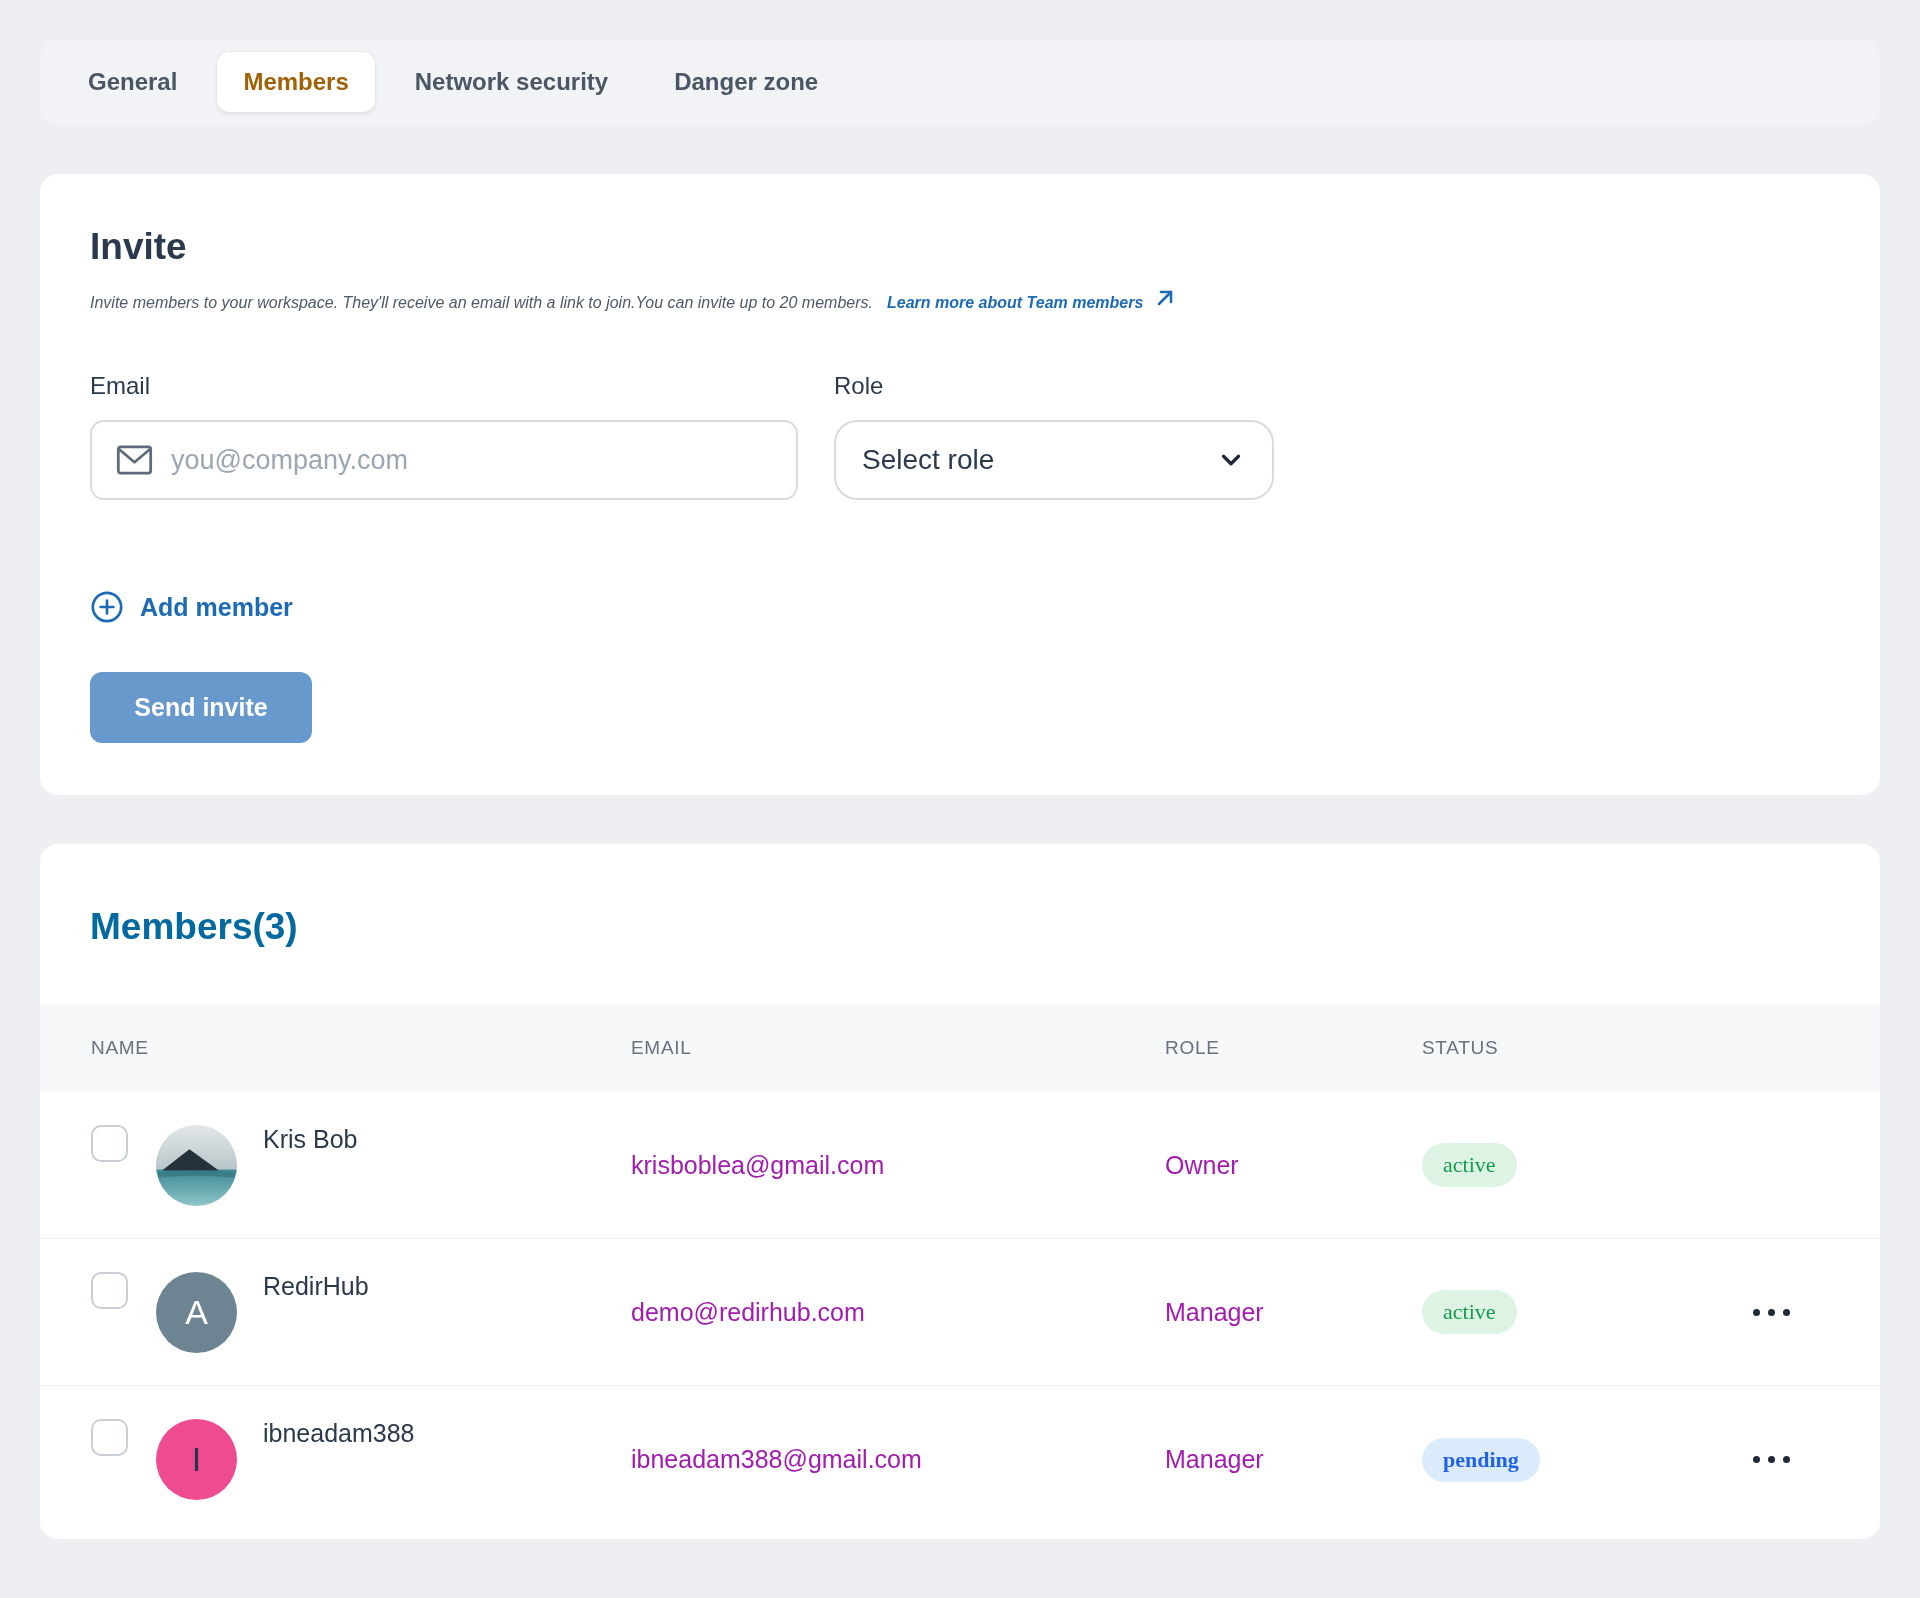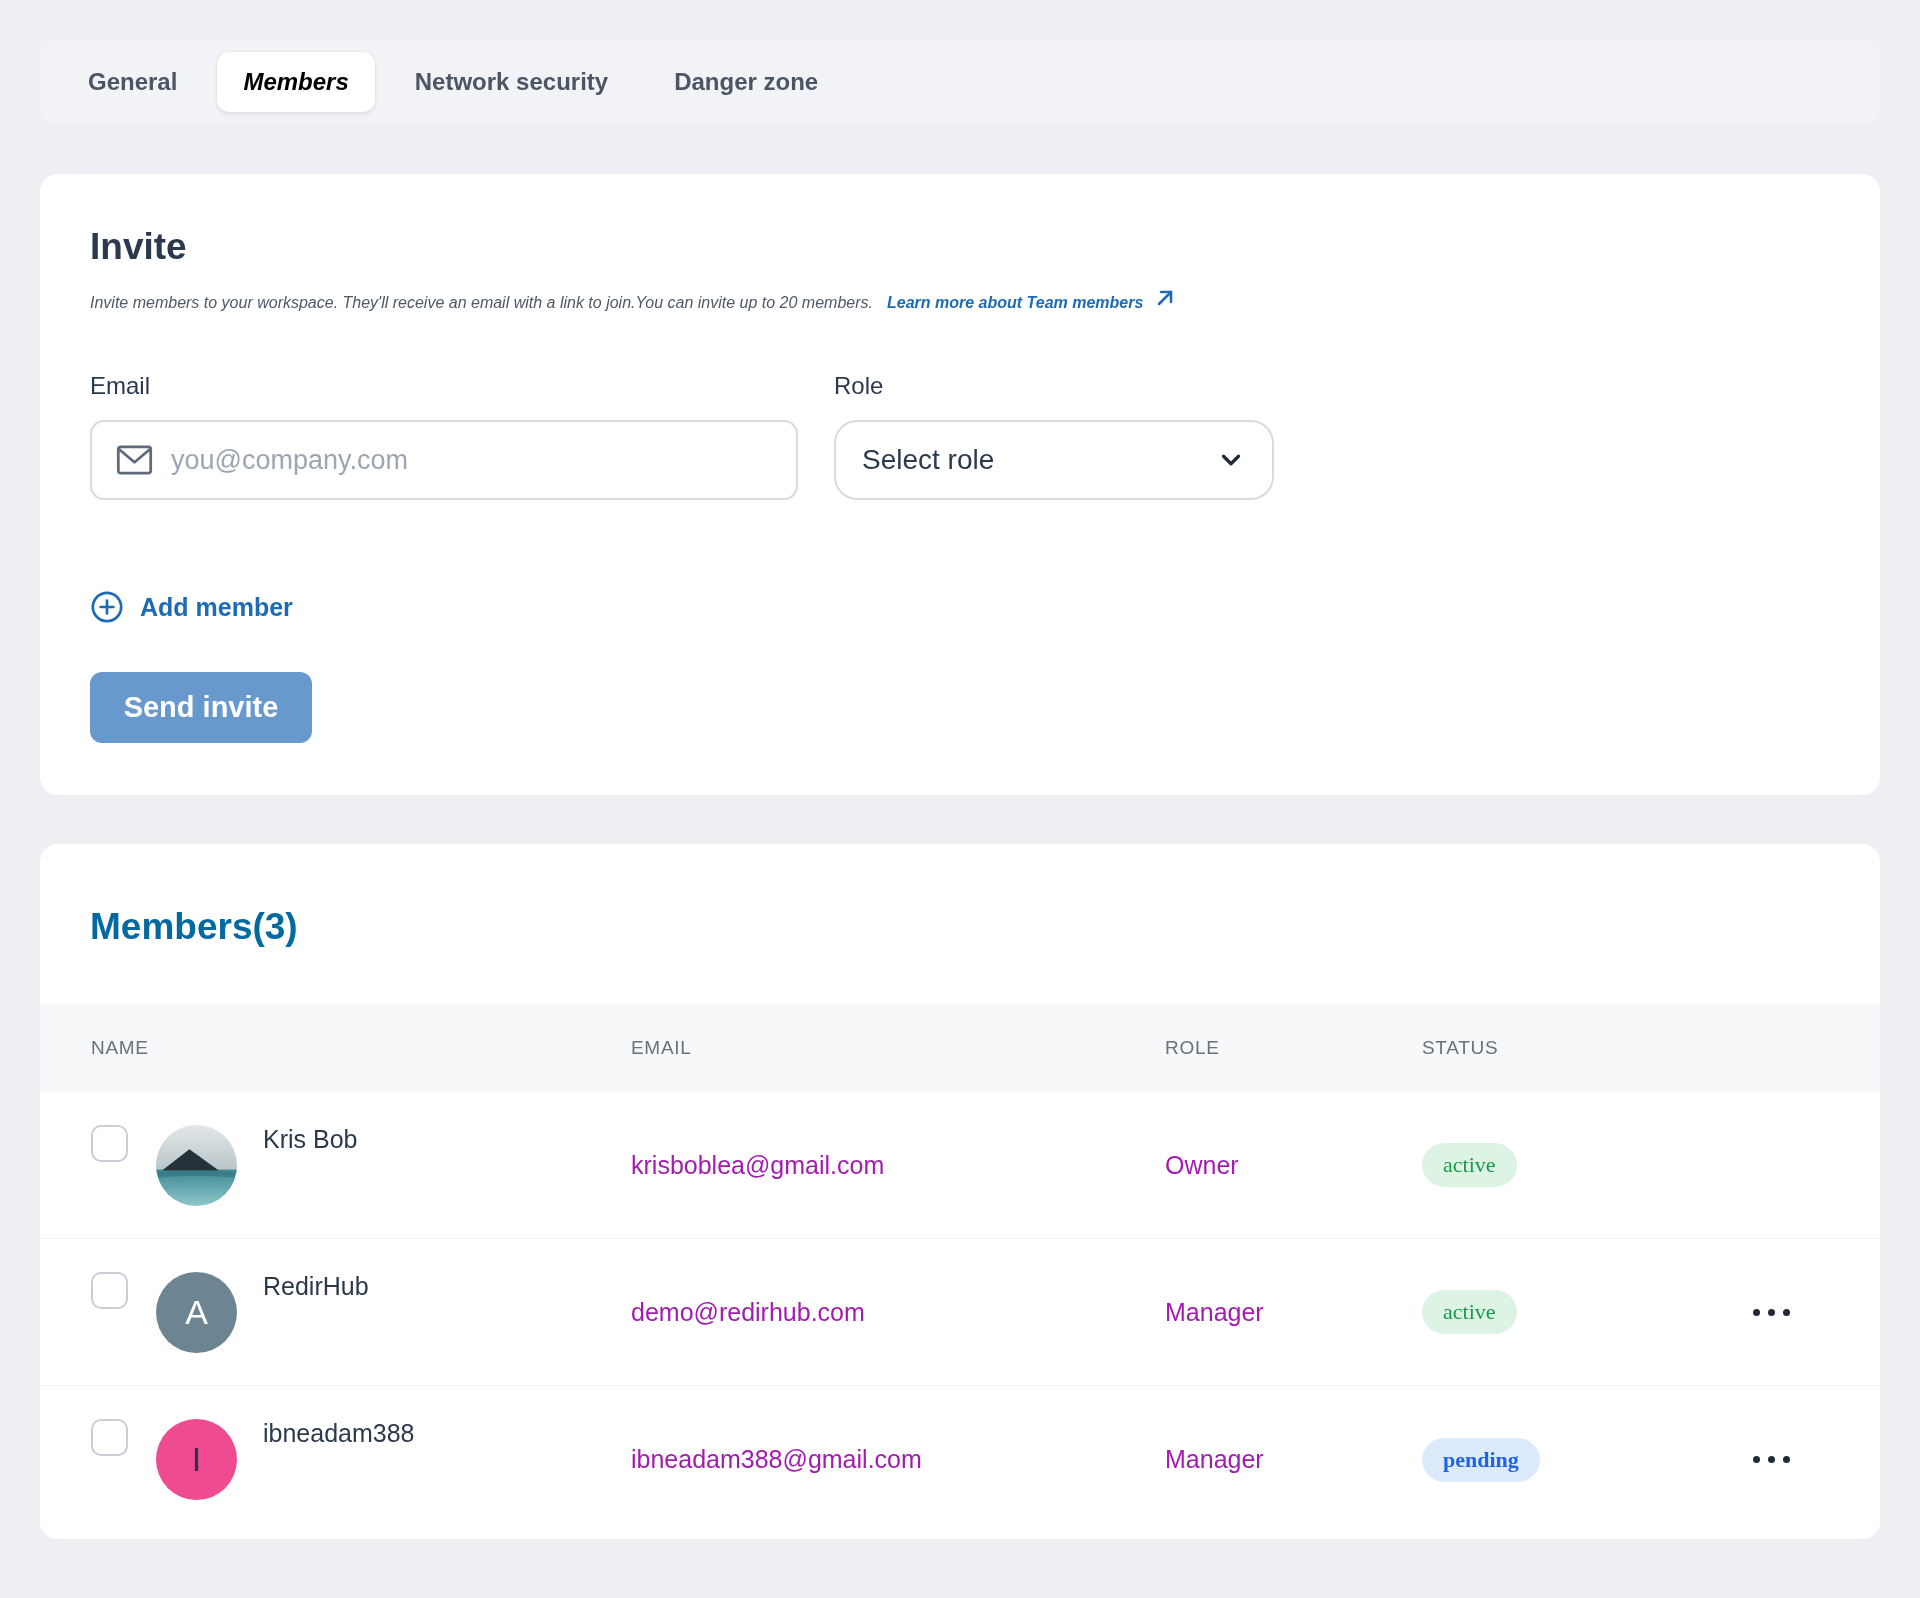--- a/index.html
+++ b/index.html
@@ -26,23 +26,22 @@
     font-size: 24px;
     font-weight: 700;
     color: #4b5665;
     padding: 16px 26px;
     border-radius: 12px;
     cursor: pointer;
     white-space: nowrap;
   }
   .tab.active {
     background: #ffffff;
-    color: #000000;
+    color: #a16207;
     box-shadow: 0 2px 5px rgba(30,40,60,0.10), 0 0 1px rgba(30,40,60,0.12);
-    font-style: italic;
   }
 
   
   .card {
     background: #ffffff;
     border-radius: 18px;
   }
   .invite-card { padding: 52px 50px 52px; margin-bottom: 49px; }
 
   .invite-title { font-size: 37px; font-weight: 700; color: #2b394d; }
@@ -123,21 +122,21 @@
 
   .send-invite {
     display: block;
     margin-top: 44px;
     width: 222px;
     height: 71px;
     background: #6899cc;
     border: none;
     border-radius: 12px;
     color: #ffffff;
-    font-size: 29px;
+    font-size: 25px;
     font-weight: 700;
     font-family: inherit;
     cursor: pointer;
   }
 
   
   .members-card { padding: 0 0 6px 0; overflow: hidden; }
   .members-title {
     font-size: 37px;
     font-weight: 700;

